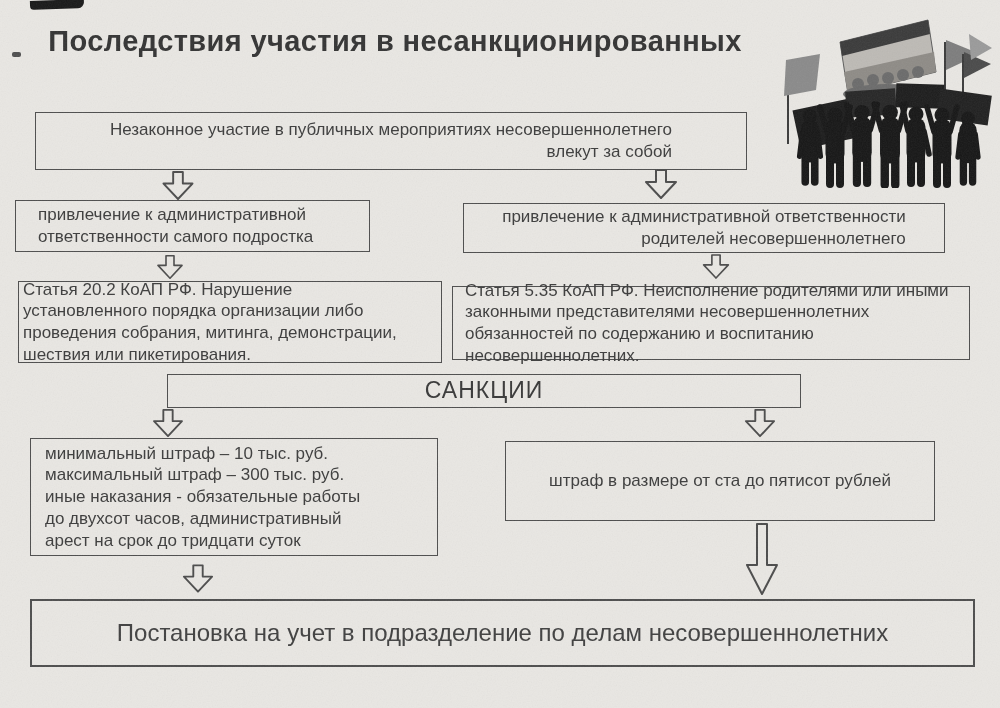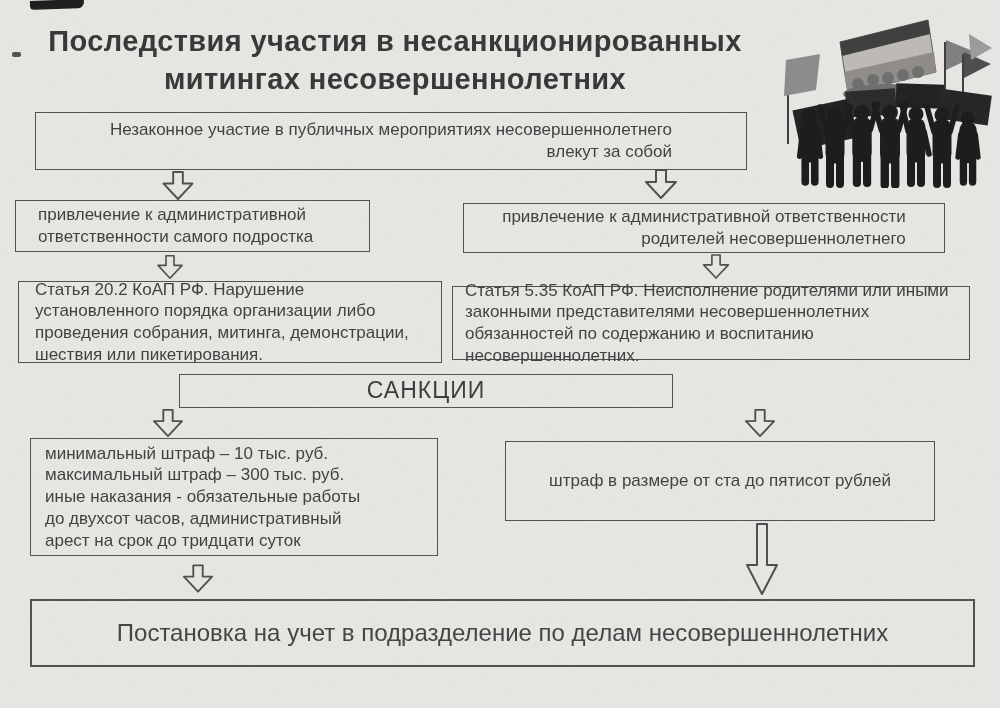--- a/index.html
+++ b/index.html
@@ -27,40 +27,39 @@
     background:#4f4f4f; border-radius:2px;
   }
   #top-smudge {
     position:absolute; left:30px; top:0; width:54px; height:9px;
     background:#181818; border-radius:0 0 6px 4px; transform:rotate(-2deg);
   }
   
   #box-root        { left:35px;  top:112px; width:712px; height:58px; }
   #box-teen        { left:15px;  top:200px; width:355px; height:52px; padding-left:22px; }
   #box-parent      { left:463px; top:203px; width:482px; height:50px; }
-  #box-art202      { left:18px;  top:281px; width:424px; height:82px; padding:6px 16px; }
+  #box-art202      { left:18px;  top:281px; width:424px; height:82px; padding:6px 4px; }
   #box-art535      { left:452px; top:286px; width:518px; height:74px; padding:6px 12px; }
-  #box-sanctions   { left:179px; top:374px; width:494px; height:34px; font-size:23px; letter-spacing:1px; color:#383838; }
+  #box-sanctions   { left:167px; top:374px; width:634px; height:34px; font-size:23px; letter-spacing:1px; color:#383838; }
   #box-teen-fine   { left:30px;  top:438px; width:408px; height:118px; padding:6px 14px; }
   #box-parent-fine { left:505px; top:441px; width:430px; height:80px; }
   #box-register    { left:30px;  top:599px; width:945px; height:68px; border-width:2px; font-size:24px; color:#404040; }
   .arrow { position:absolute; }
   .arrow path { stroke:#4b4b4b; stroke-width:2; fill:none; stroke-linejoin:round; }
   #noise { position:absolute; left:0; top:0; pointer-events:none; }
   #illustration { position:absolute; left:778px; top:12px; }
 </style>
 </head>
 <body>
 
 <div id="top-smudge"></div>
 <div id="title-dash"></div>
 
 <div id="title">
   <div>Последствия участия в несанкционированных</div>
-  <div>митингах несовершеннолетних</div>
 </div>
 
 <svg id="illustration" width="216" height="176" viewBox="0 0 216 176">
   <defs>
     <g id="p-common">
       <path d="M-5 0 V-33 M5 0 V-33" stroke="#161616" stroke-width="8" fill="none" stroke-linecap="round"></path>
       <path d="M0 -30 V-56" stroke="#161616" stroke-width="19" fill="none" stroke-linecap="round"></path>
       <circle cy="-69" r="7.5" fill="#161616"></circle>
     </g>
     <g id="p-up">

